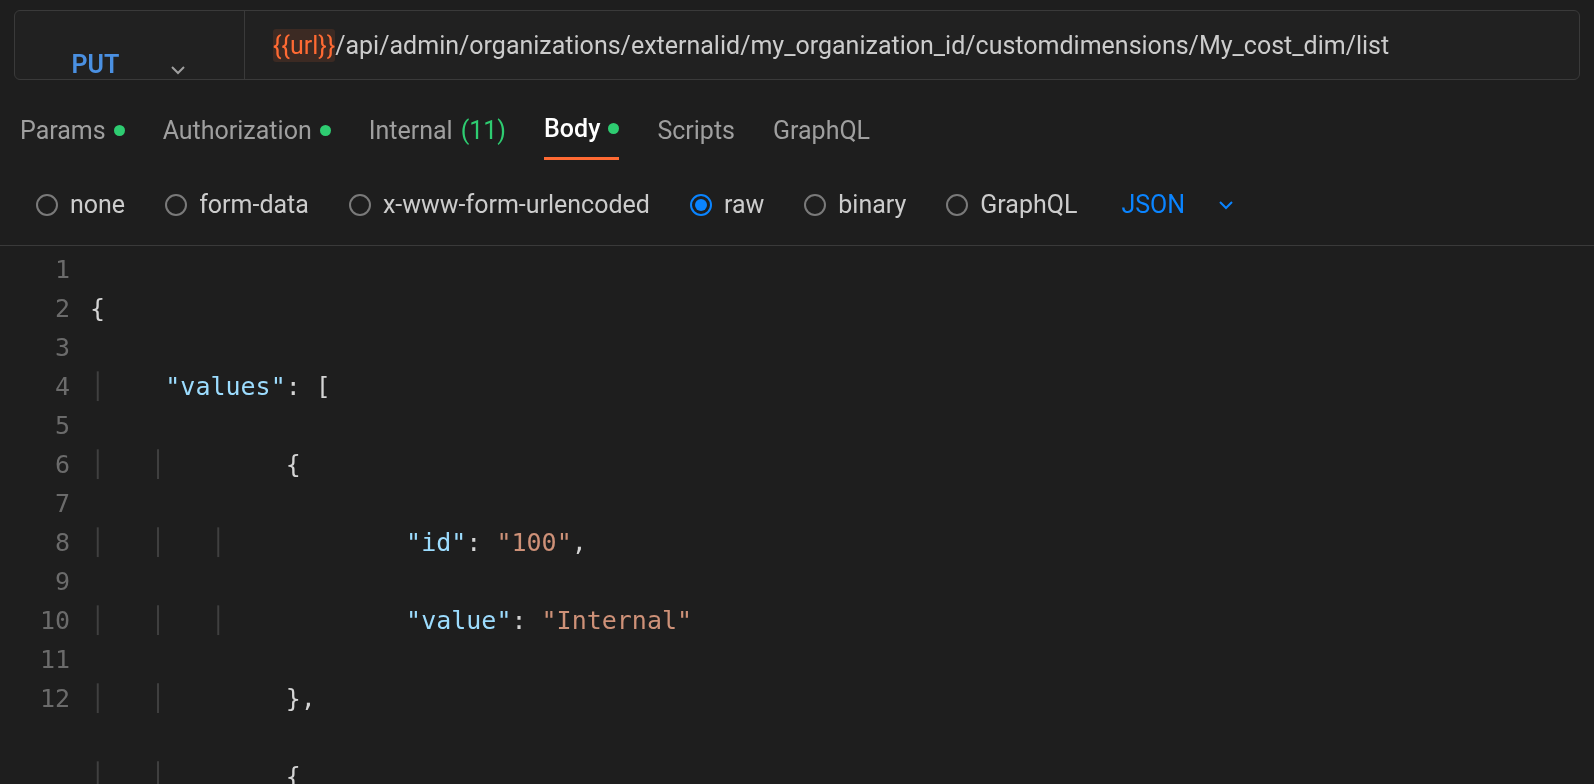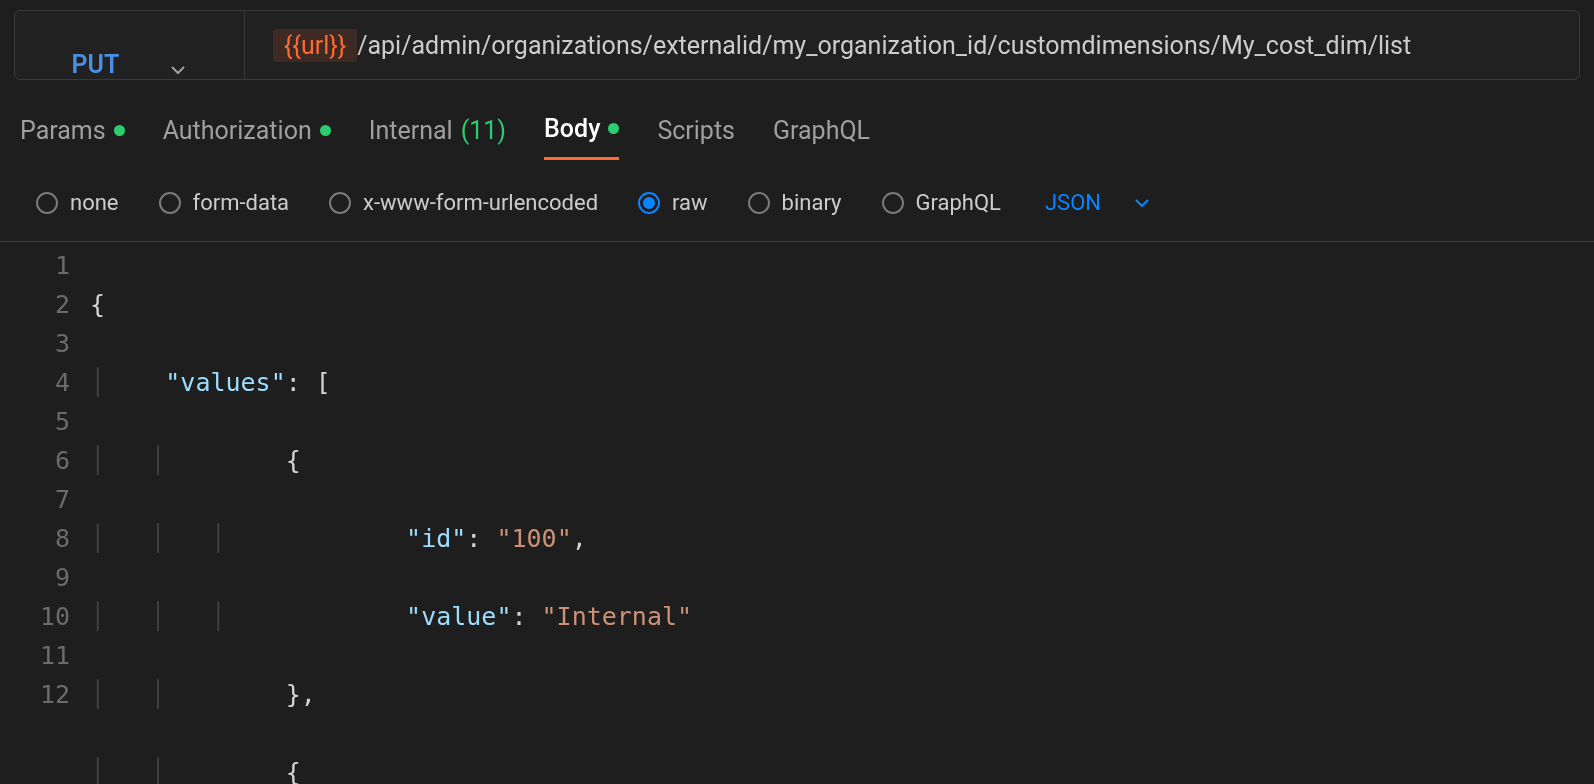--- a/index.html
+++ b/index.html
@@ -49,21 +49,21 @@
       padding: 0 28px;
       display: flex;
       align-items: center;
       font-size: 25px;
       height: 100%;
       cursor: text;
     }
     .url-var {
       color: #ff6a33;
       background: rgba(255,106,51,0.12);
-      padding: 2px 11px;
+      padding: 2px 0;
       border-radius: 3px;
     }
     .url-path { color: #cccccc; }
 
     .tabs {
       display: flex;
       gap: 38px;
       padding: 34px 20px 0 20px;
       align-items: center;
       font-size: 25px;
@@ -88,21 +88,21 @@
       background: #2ecc71;
       display: inline-block;
     }
     .count { color: #2ecc71; }
 
     .body-type-row {
       display: flex;
       gap: 40px;
       padding: 30px 36px 26px 36px;
       align-items: center;
-      font-size: 22px;
+      font-size: 25px;
       border-bottom: 1px solid #3a3a3a;
     }
     .radio-opt {
       display: flex;
       align-items: center;
       gap: 12px;
       color: #cccccc;
       cursor: pointer;
     }
     .radio {

